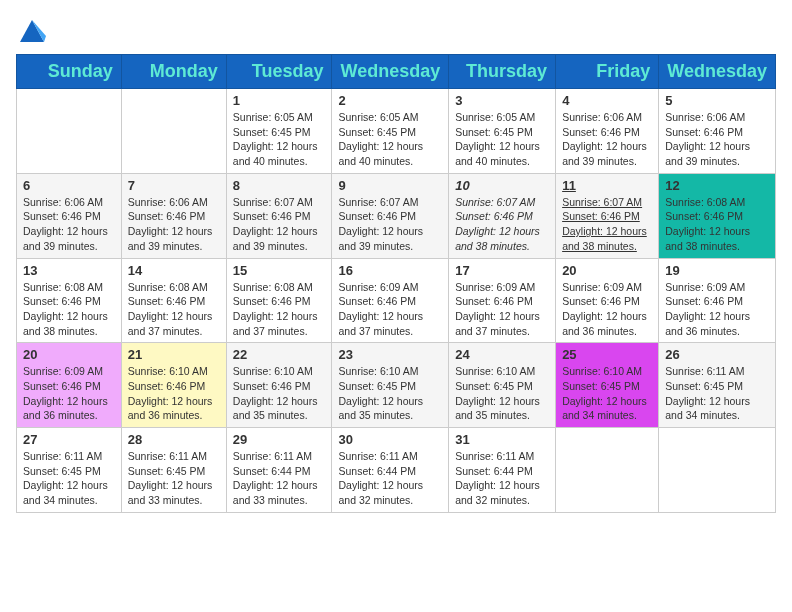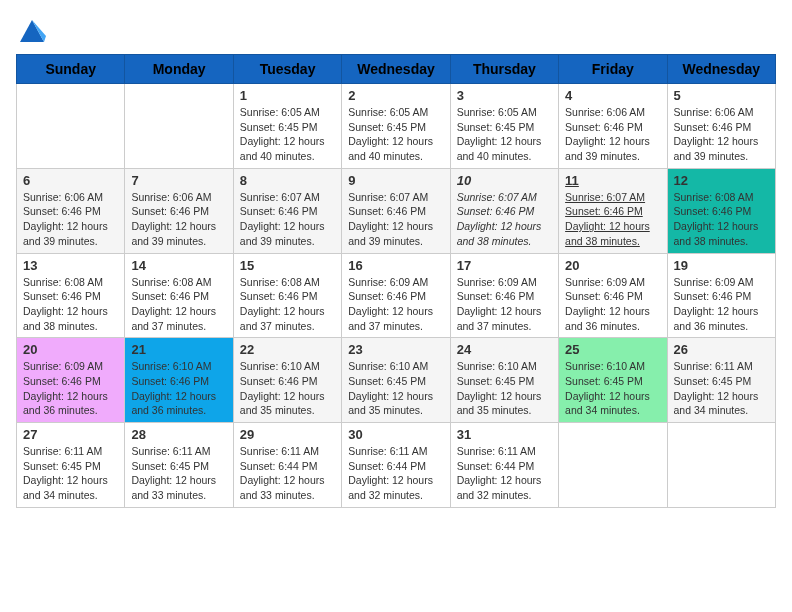--- a/index.html
+++ b/index.html
@@ -44,24 +44,24 @@
       font-size: 16px;
       color: #555;
     }
     .calendar {
       width: 100%;
       border-collapse: collapse;
       border: 1px solid #ccc;
     }
     .calendar th {
       background-color: #1565c0;
-      color: #000000;
-      text-align: center;
+      color: #5eead4;
+      text-align: right;
       padding: 6px 8px;
-      font-size: 14px;
+      font-size: 18px;
       border: 1px solid #1255a0;
     }
     .calendar td {
       vertical-align: top;
       border: 1px solid #ccc;
       padding: 4px 6px;
       width: calc(100% / 7);
       min-height: 80px;
       font-size: 11px;
       color: #333;
@@ -242,21 +242,21 @@
 Daylight: 12 hours and 36 minutes.</div>
         </td>
       </tr>
       <tr>
         <td style="background-color: #f0abfc;">
           <span class="day-num">20</span>
           <div class="day-info" style="white-space: pre-line;">Sunrise: 6:09 AM
 Sunset: 6:46 PM
 Daylight: 12 hours and 36 minutes.</div>
         </td>
-        <td style="background-color: #0ea5e9;">
+        <td style="background-color: #fef9c3;">
           <span class="day-num">21</span>
           <div class="day-info" style="white-space: pre-line;">Sunrise: 6:10 AM
 Sunset: 6:46 PM
 Daylight: 12 hours and 36 minutes.</div>
         </td>
         <td style="background-color: rgb(245, 245, 245);">
           <span class="day-num">22</span>
           <div class="day-info" style="white-space: pre-line;">Sunrise: 6:10 AM
 Sunset: 6:46 PM
 Daylight: 12 hours and 35 minutes.</div>
@@ -266,21 +266,21 @@
           <div class="day-info" style="white-space: pre-line;">Sunrise: 6:10 AM
 Sunset: 6:45 PM
 Daylight: 12 hours and 35 minutes.</div>
         </td>
         <td style="background-color: rgb(245, 245, 245);">
           <span class="day-num">24</span>
           <div class="day-info" style="white-space: pre-line;">Sunrise: 6:10 AM
 Sunset: 6:45 PM
 Daylight: 12 hours and 35 minutes.</div>
         </td>
-        <td style="background-color: #86efac;">
+        <td style="background-color: #d946ef;">
           <span class="day-num">25</span>
           <div class="day-info" style="white-space: pre-line;">Sunrise: 6:10 AM
 Sunset: 6:45 PM
 Daylight: 12 hours and 34 minutes.</div>
         </td>
         <td style="background-color: rgb(245, 245, 245); margin-top: 25px;">
           <span class="day-num">26</span>
           <div class="day-info" style="white-space: pre-line;">Sunrise: 6:11 AM
 Sunset: 6:45 PM
 Daylight: 12 hours and 34 minutes.</div>

